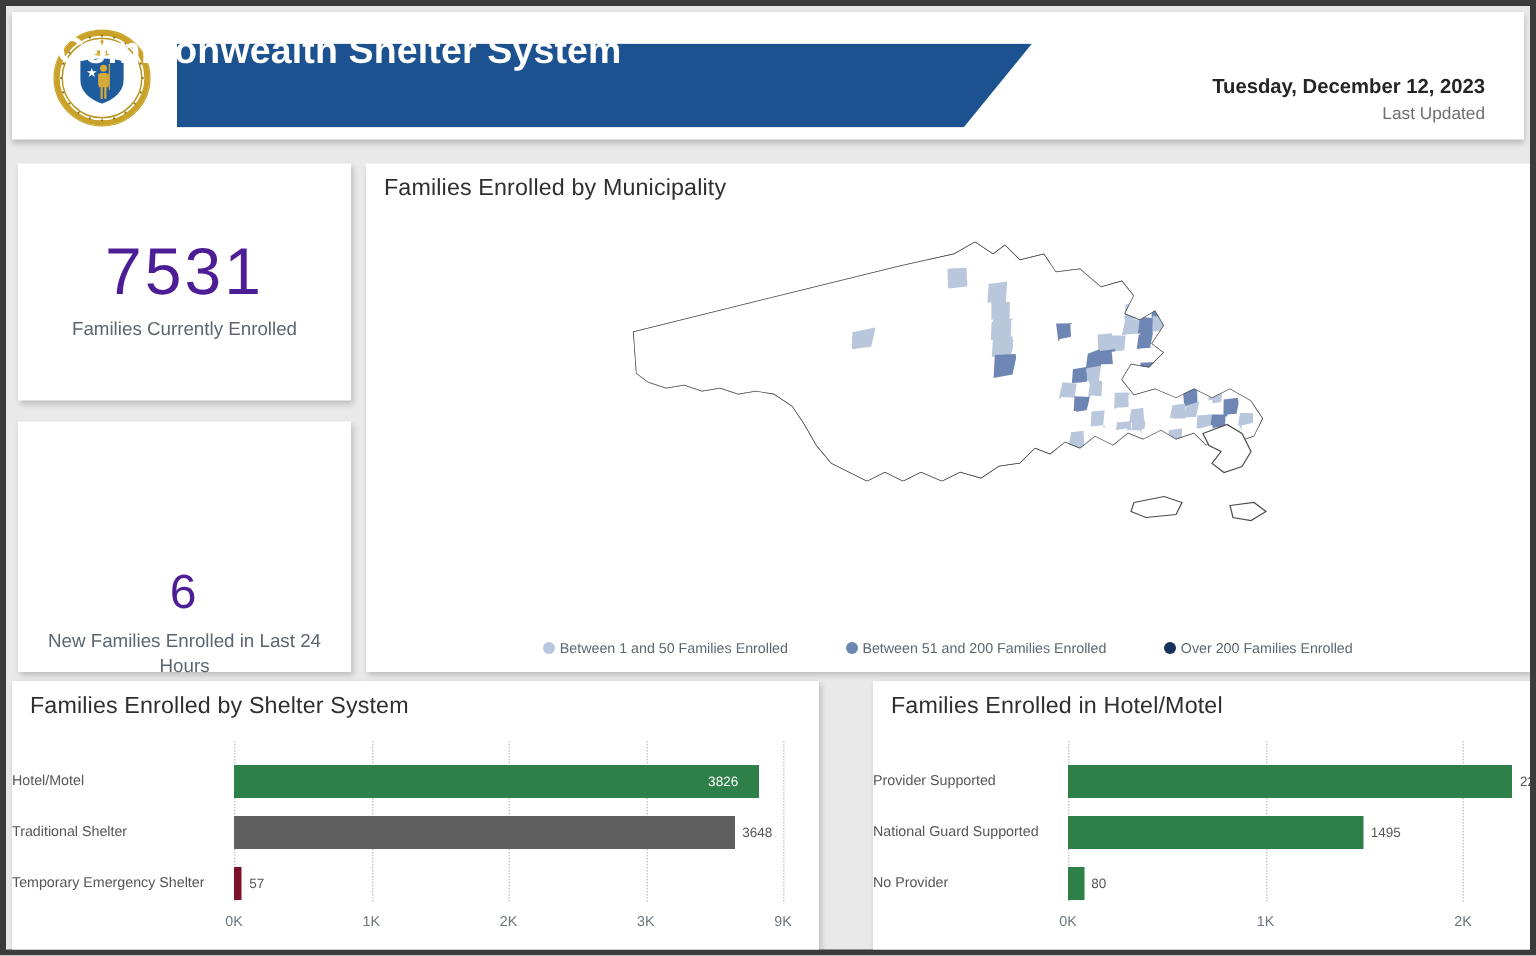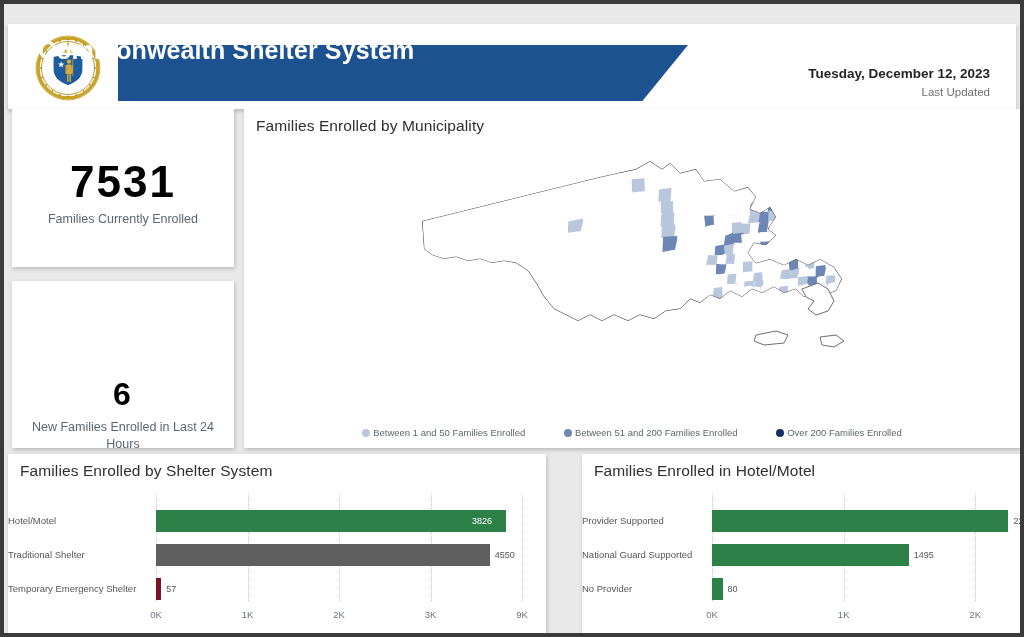--- a/index.html
+++ b/index.html
@@ -19,21 +19,20 @@
     overflow: hidden;
   }
 
   
   .header {
     position: absolute;
     left: 4px; top: 4px;
     width: 1008px; height: 85px;
     background: #ffffff;
     box-shadow: 0 2px 4px rgba(0,0,0,0.22);
-    margin-top: 16px;
   }
   .seal {
     position: absolute;
     left: 26px; top: 10px;
     width: 68px; height: 68px;
   }
   .banner {
     position: absolute;
     left: 110px; top: 21px;
     width: 570px; height: 56px;
@@ -79,22 +78,22 @@
   .kpi-1 { left: 8px;  top: 105px; width: 222px; height: 158px; }
   .kpi-2 { left: 8px;  top: 277px; width: 222px; height: 167px; }
   .map-card { left: 240px; top: 105px; width: 776px; height: 339px; }
   .chart-left  { left: 4px;  top: 450px; width: 538px; height: 183px; }
   .chart-right { left: 578px; top: 450px; width: 470px; height: 183px; }
 
   .kpi-value {
     position: absolute;
     left: 0; right: 0;
     text-align: center;
-    color: #000000;
-    font-weight: bold;
+    color: #4c1d95;
+    font-weight: normal;
     letter-spacing: 2px;
   }
   .kpi-1 .kpi-value { top: 48px; font-size: 44px; }
   .kpi-2 .kpi-value { top: 95px; font-size: 32px; }
   .kpi-label {
     position: absolute;
     left: 14px; right: 14px;
     text-align: center;
     color: #5c6670;
     font-size: 12.5px;
@@ -701,21 +700,21 @@
           <div class="gridline" style="left: 422.5px;"></div>
           <div class="gridline" style="left: 514px;"></div>
           <div class="bar-row" style="top: 14px;">
             <div class="bar-cat" style="left: 0px; width: 142px;">Hotel/Motel</div>
             <div class="bar-fill" style="left: 148px; width: 350.079px; background: rgb(46, 128, 73);"></div>
             <div class="bar-val inside" style="left: 464.079px;">3826</div>
           </div>
           <div class="bar-row" style="top: 48px;">
             <div class="bar-cat" style="left: 0px; width: 142px;">Traditional Shelter</div>
             <div class="bar-fill" style="left: 148px; width: 333.792px; background: rgb(95, 95, 95);"></div>
-            <div class="bar-val" style="left: 486.792px;">4550</div>
+            <div class="bar-val" style="left: 486.792px;">3648</div>
           </div>
           <div class="bar-row" style="top: 82px;">
             <div class="bar-cat" style="left: 0px; width: 142px;">Temporary Emergency Shelter</div>
             <div class="bar-fill" style="left: 148px; width: 5.2155px; background: rgb(125, 17, 40);"></div>
             <div class="bar-val" style="left: 158.215px;">57</div>
           </div>
         </div>
       <div class="axis-ticks">
           <div class="tick-label" style="left: 148px;">0K</div>
           <div class="tick-label" style="left: 239.5px;">1K</div>

